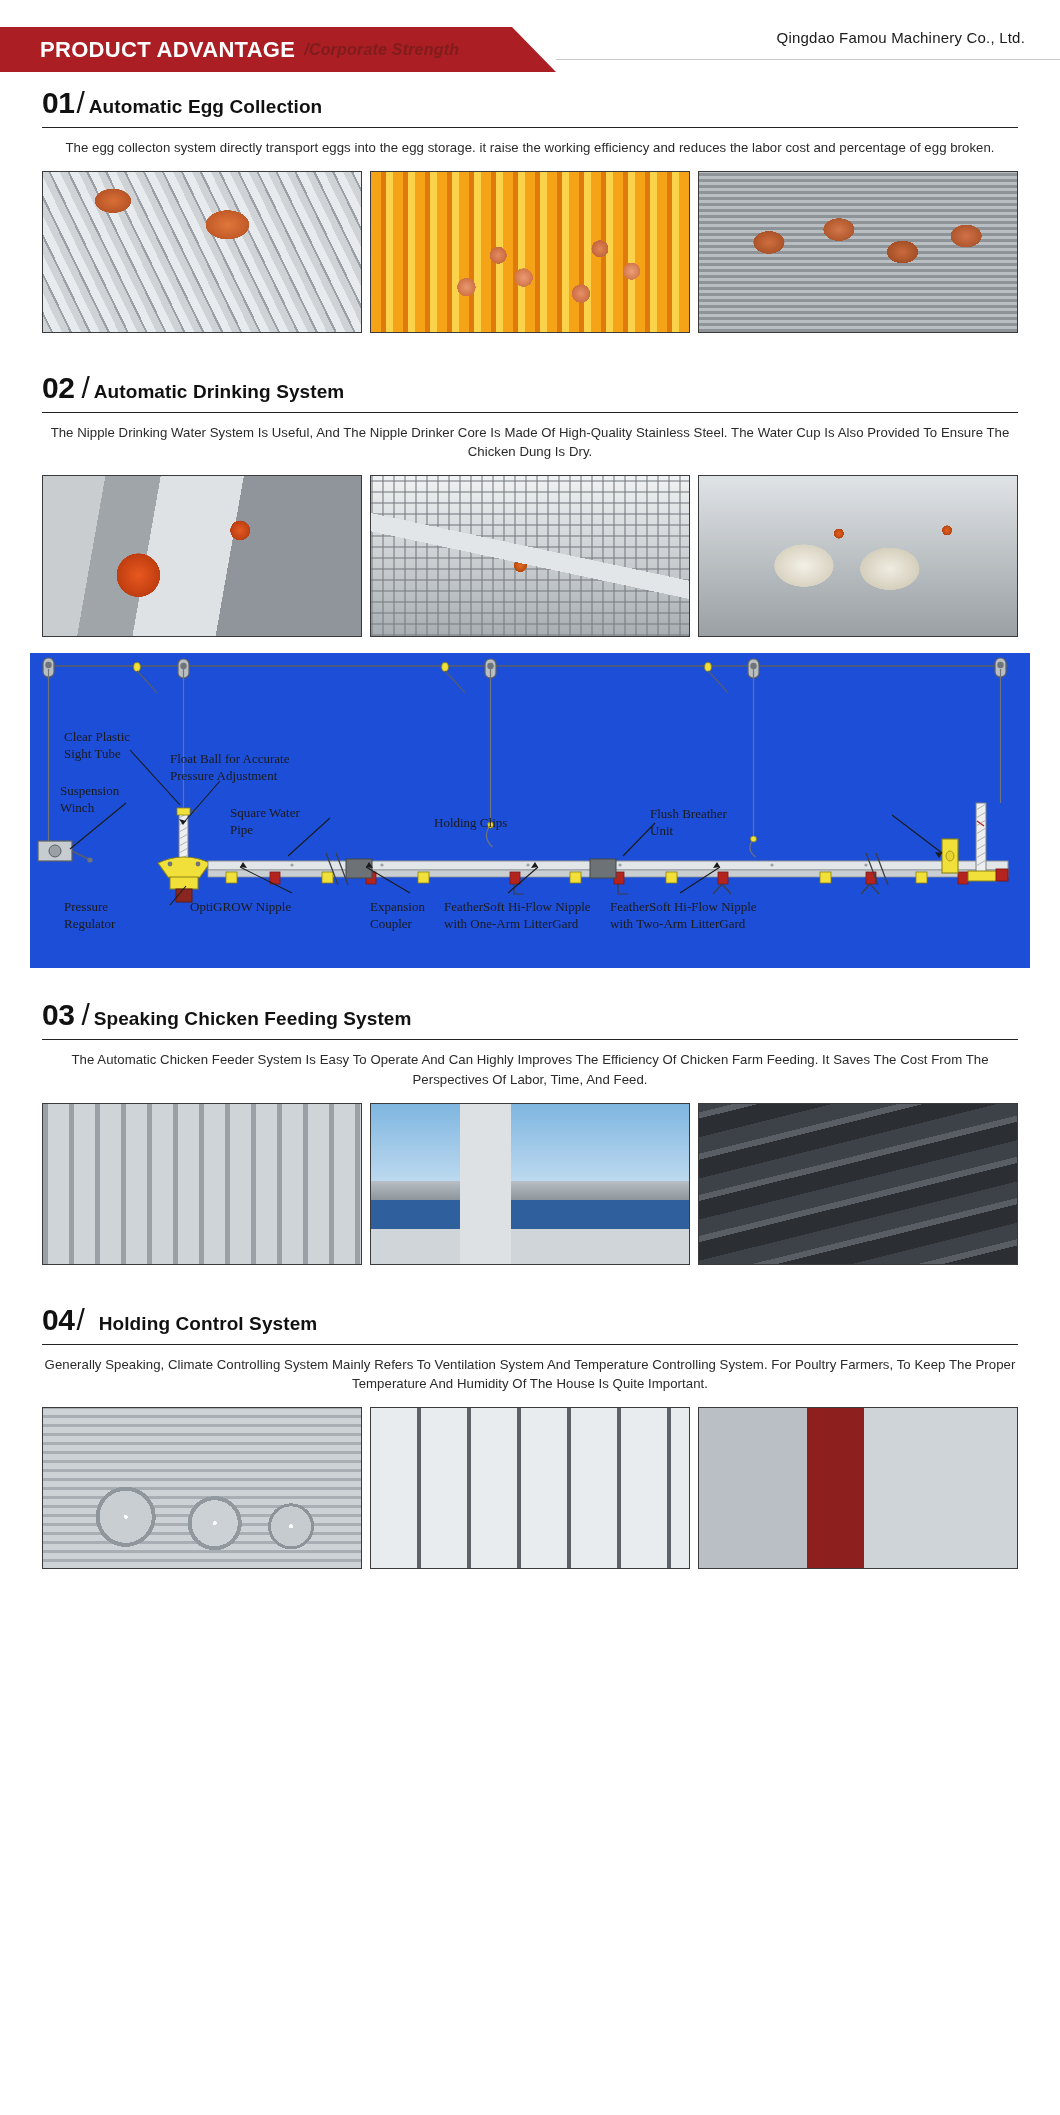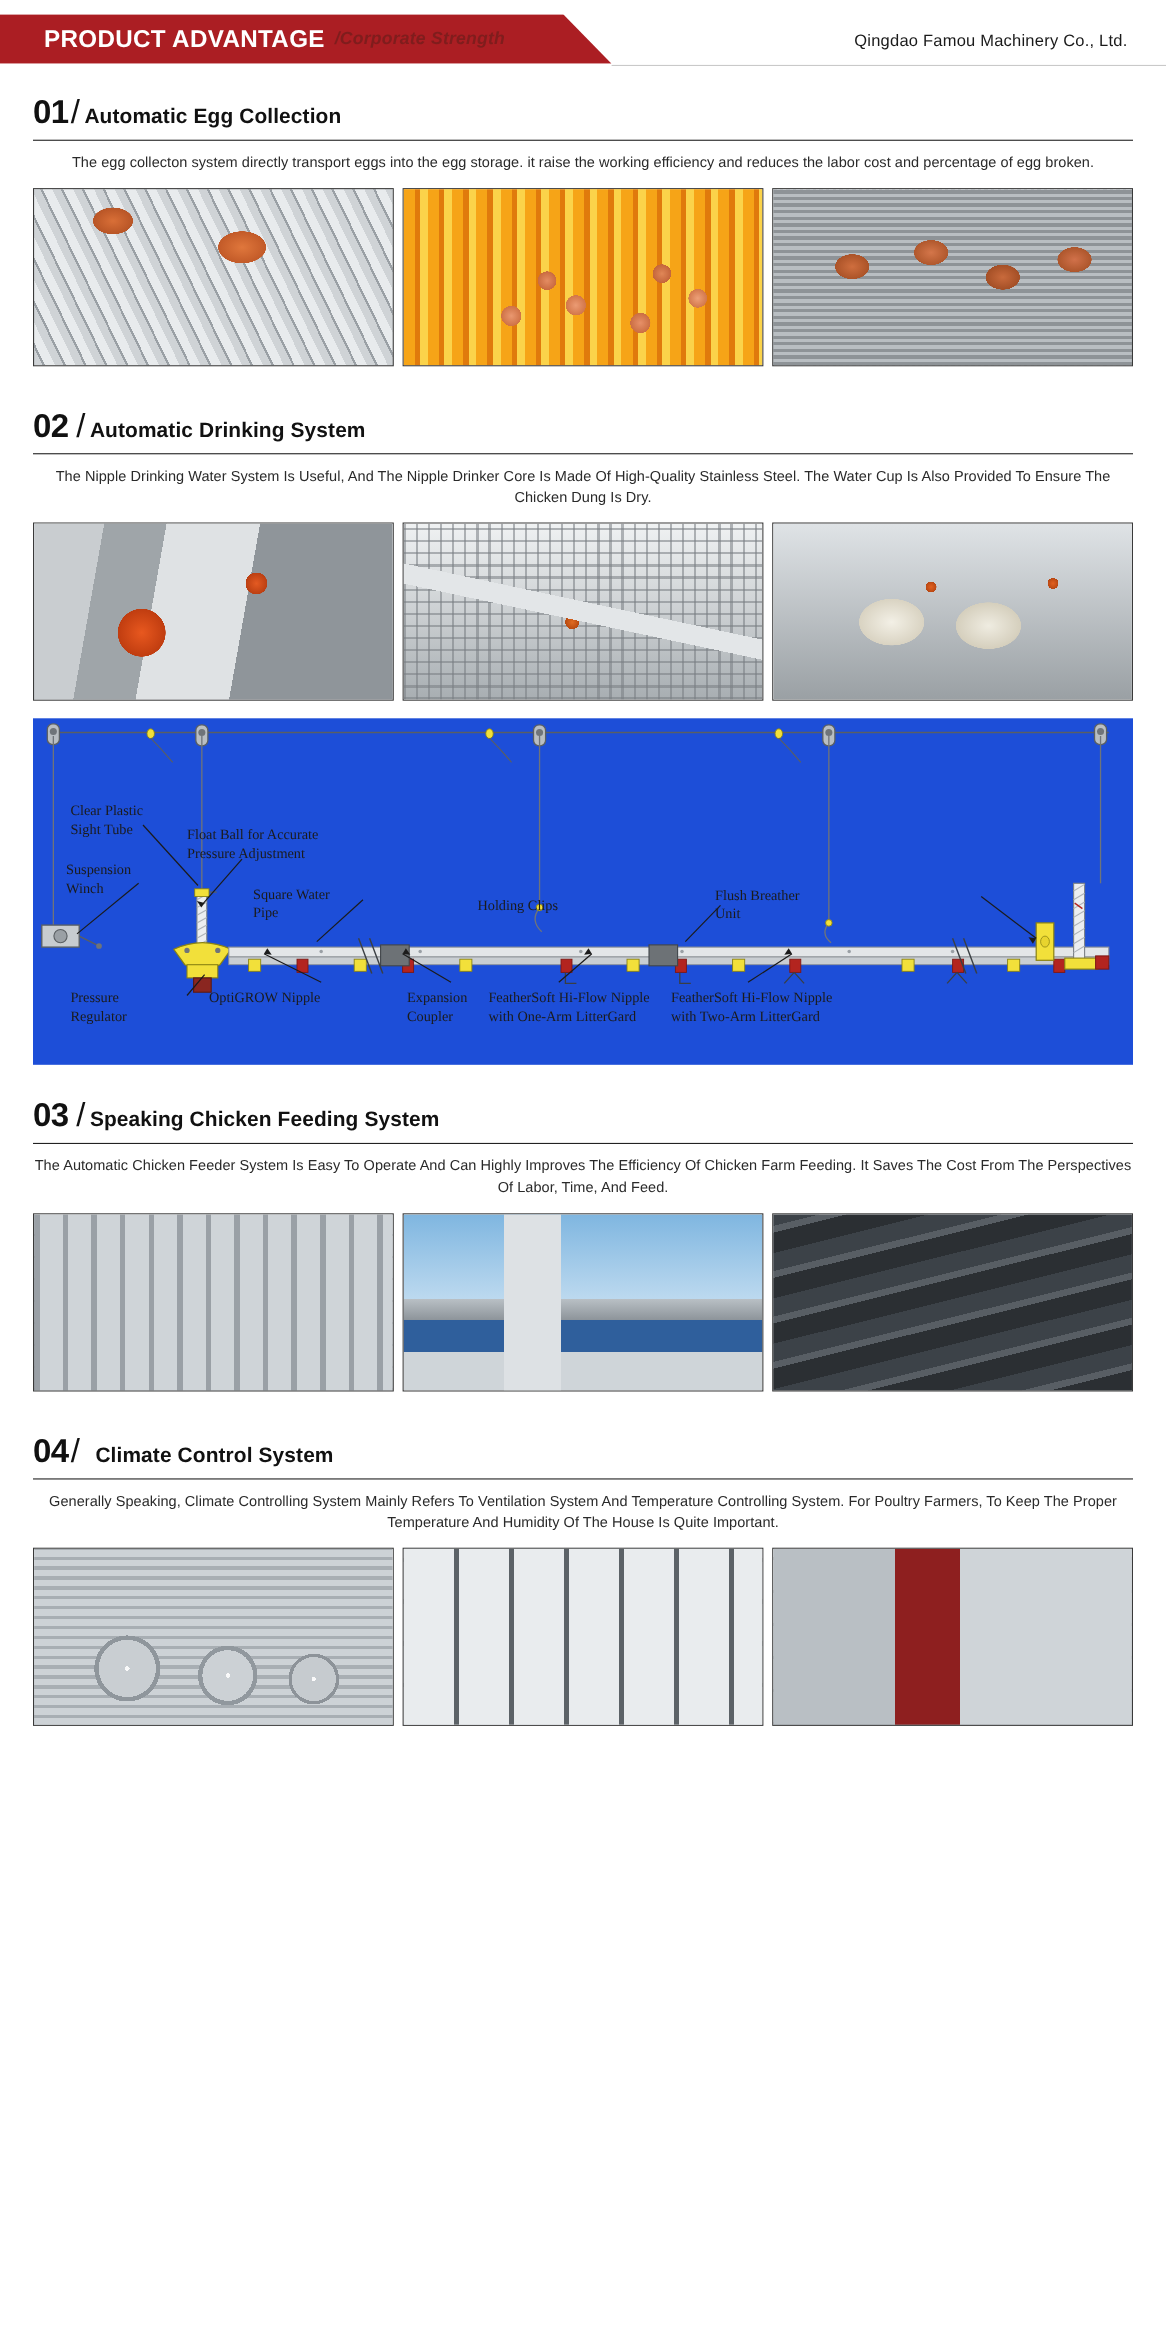--- a/index.html
+++ b/index.html
@@ -7,21 +7,21 @@
     width: 1060px;
     height: 2115px;
     background: #ffffff;
     font-family: "Liberation Sans", sans-serif;
     overflow: hidden;
   }
   .page { position: relative; width: 1060px; height: 2115px; background:#fff; }
 
   
   .header { position: relative; width: 1060px; height: 70px; }
-  .banner-wrap { position:absolute; left:0; top:13px; width:580px; height:35px;text-decoration:underline; }
+  .banner-wrap { position:absolute; left:0; top:27px; width:580px; height:35px;text-decoration:underline; }
   .banner {
     position: absolute; left:0; top:0; width:580px; height:45px;
     background: #ab1e23;
     clip-path: polygon(0 0, 512px 0, 556px 45px, 0 45px);
   }
   .banner-text {
     position: absolute; left: 40px; top: 0; height: 45px;
     display: flex; align-items: center; white-space: nowrap;
   }
   .banner-main {
@@ -35,21 +35,21 @@
     position:absolute; right: 35px; top: 15px; height:45px;
     display:flex; align-items:center;
     font-size: 15px; color:#1a1a1a; letter-spacing:.2px; white-space:nowrap;
   }
   .header-rule {
     position:absolute; left:556px; top:59px; width:504px; height:1px;
     background:#c9c9c9;
   }
 
   
-  .section { padding: 0 30px; }
+  .section { padding: 0 42px; }
   .sec-head {
     display:flex; align-items:baseline; white-space:nowrap;
   }
   .sec-num {
     font-size: 30px; font-weight: 800; color:#111; letter-spacing:-.5px;
   }
   .sec-slash {
     font-size: 30px; font-weight: 400; color:#111; margin:0 4px 0 2px;
   }
   .sec-slash.spaced { margin-left: 7px; }
@@ -448,21 +448,21 @@
       <div class="cell">
           <div class="ph feed-troughs"></div>
         </div>
     </div>
   </div>
 
   <div class="section" style="margin-top:38px;">
     <div class="sec-head">
       <span class="sec-num">04</span>
       <span class="sec-slash">/</span>
-      <span class="sec-title" style="margin-left:10px;">Climate Control System</span>
+      <span class="sec-title" style="margin-left:10px;">Holding Control System</span>
     </div>
     <div class="sec-rule"></div>
     <div class="sec-body">Generally Speaking, Climate Controlling System Mainly Refers To Ventilation System And Temperature Controlling System. For Poultry Farmers, To Keep The Proper Temperature And Humidity Of The House Is Quite Important.</div>
     <div class="grid">
       <div class="cell">
           <div class="ph clim-fans"></div>
         </div>
       <div class="cell">
           <div class="ph clim-house"></div>
         </div>

